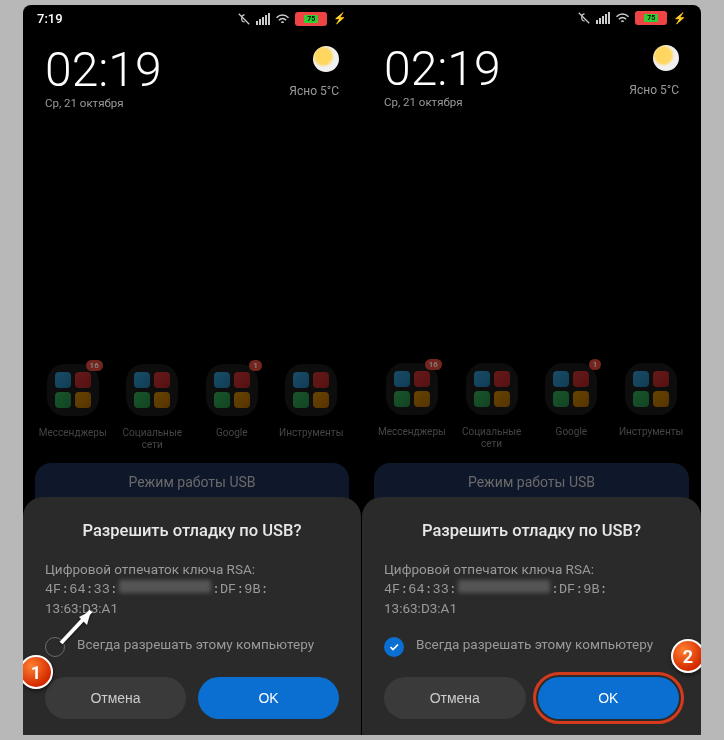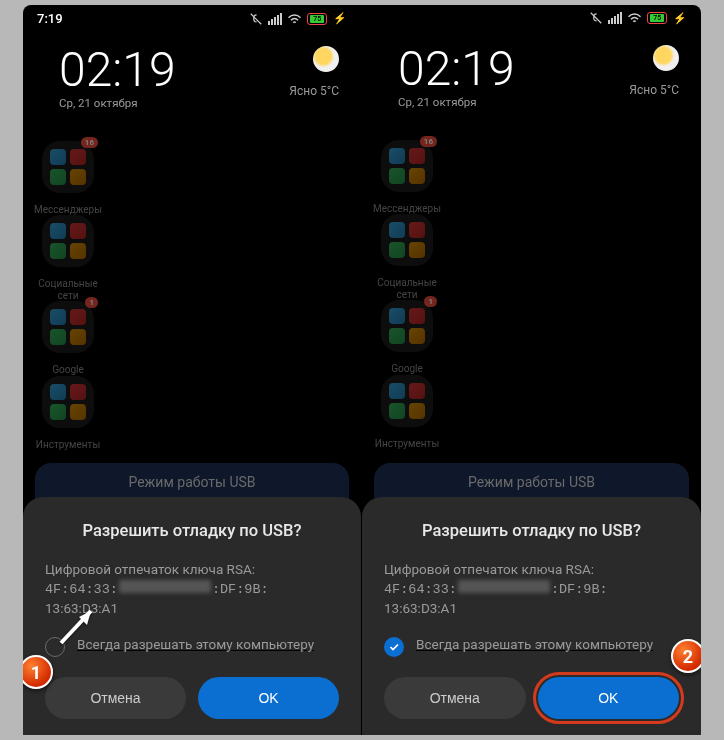--- a/index.html
+++ b/index.html
@@ -36,41 +36,41 @@
   padding: 6px 14px 2px 14px;
   color: #fff;
   font-size: 13px;
 }
 .status-left { font-weight: 500; }
 .status-right { display: flex; gap: 5px; align-items: center; }
 .stat-icon { display: inline-flex; }
 .battery-box {
   display: inline-flex;
   align-items: center;
-  border: 1px solid #ef4444;
+  border: 7px solid #ef4444;
   border-radius: 3px;
   padding: 0 2px;
   height: 12px;
 }
 .battery-fill {
   background: #3c3;
   width: 14px;
   height: 8px;
   border-radius: 1px;
   display: flex;
   align-items: center;
   justify-content: center;
   font-size: 7px;
   color: #000;
   font-weight: 600;
 }
 .bolt { color: #fff; font-size: 11px; margin-left: 1px; }
 
 
-.home-area { padding: 18px 22px 0 36px; position: relative; height: 360px; }
+.home-area { padding: 18px 22px 0 22px; position: relative; height: 360px; }
 .clock-row { display: flex; justify-content: space-between; align-items: flex-start; }
 .clock-time {
   color: #fff;
   font-size: 48px;
   font-weight: 300;
   line-height: 1;
 }
 .clock-date { color: #9a9a9a; font-size: 11.5px; margin-top: 2px; }
 .weather { text-align: right; }
 .weather-icon {
@@ -82,21 +82,20 @@
 .weather-txt { color: #9a9a9a; font-size: 12px; margin-top: 8px; }
 
 
 .dock-row {
   position: absolute;
   left: 0; right: 0;
   bottom: -62px;
   display: flex;
   justify-content: space-around;
   padding: 0 10px;
-  flex-direction: column;
 }
 .folder {
   display: flex;
   flex-direction: column;
   align-items: center;
   width: 70px;
   opacity: 0.5;
 }
 .folder-bg {
   width: 52px;
@@ -171,21 +170,20 @@
   filter: blur(2px);
   border-radius: 2px;
   vertical-align: middle;
   margin: 0 1px;
 }
 .check-row {
   display: flex;
   align-items: flex-start;
   gap: 12px;
   margin-top: 16px;
-  text-decoration: underline;
 }
 .checkbox {
   width: 20px;
   height: 20px;
   border-radius: 50%;
   flex-shrink: 0;
   display: flex;
   align-items: center;
   justify-content: center;
   margin-top: 2px;

